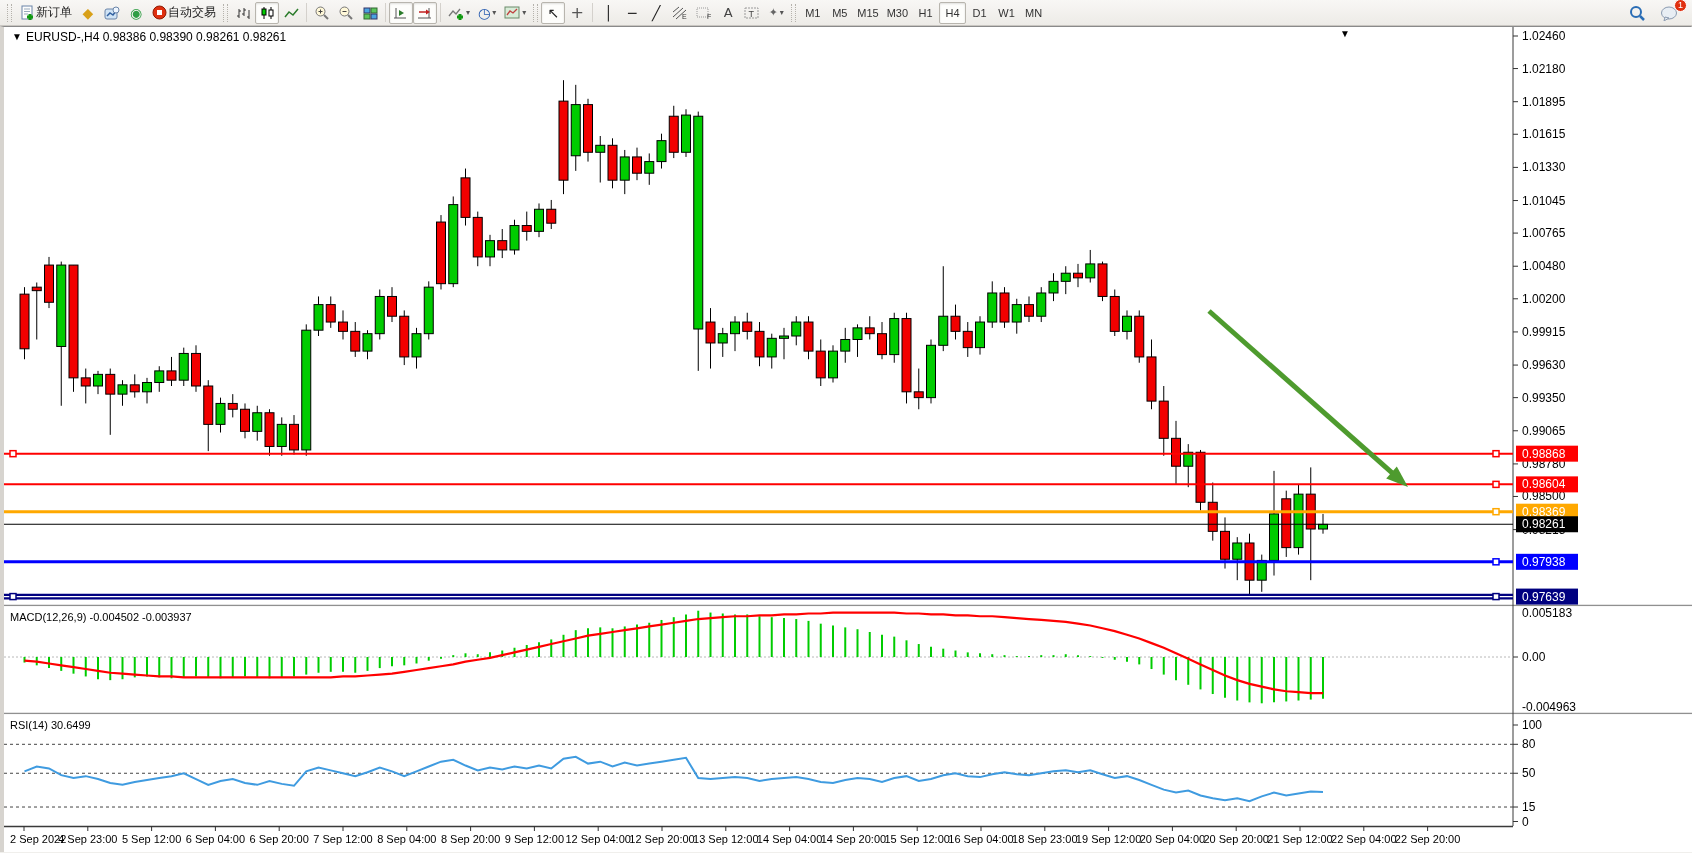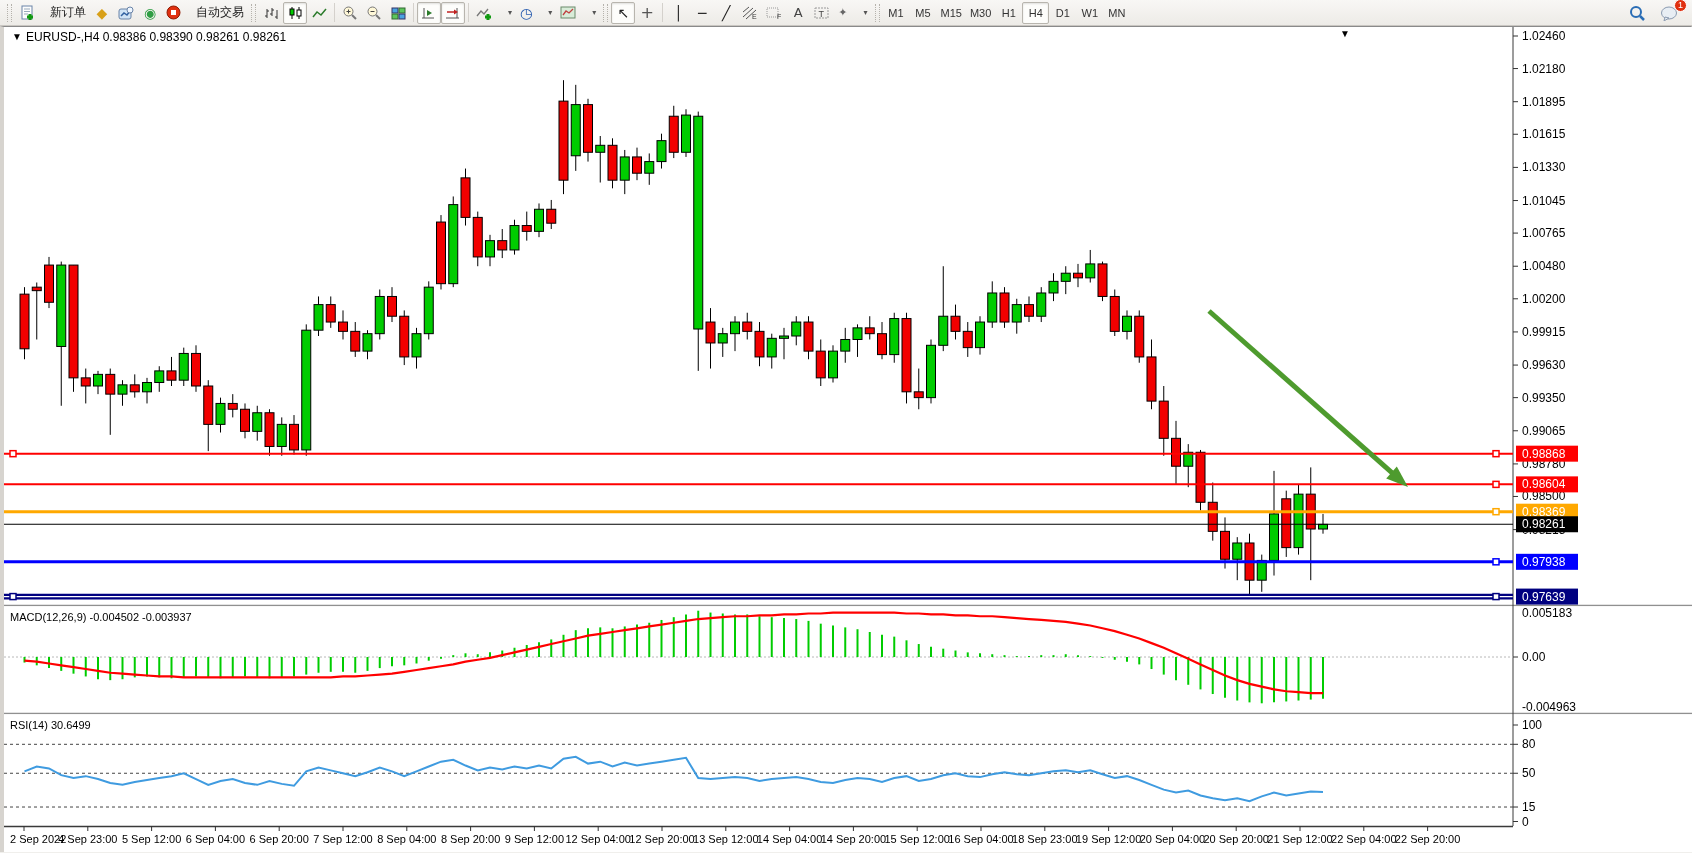--- a/index.html
+++ b/index.html
@@ -4,21 +4,21 @@
 <style>
   * { margin:0; padding:0; box-sizing:border-box; }
   html,body { width:1692px; height:853px; overflow:hidden; background:#f0efec;
     font-family:"Liberation Sans","DejaVu Sans",sans-serif; }
   
   .toolbar { height:26px; background:linear-gradient(#f8f7f5,#edebe7); border-bottom:1px solid #c9c6c1;
     display:flex; align-items:center; padding:0 4px; font-size:12px; color:#222; }
   .grip { width:5px; height:18px; margin:0 3px; border-left:1px dotted #b5b2ac; border-right:1px dotted #b5b2ac; }
   .sep { width:1px; height:19px; background:#d4d1cc; margin:0 3px; }
   .tbtn { height:22px; min-width:24px; padding:0 3px; display:flex; align-items:center; justify-content:center;
-    gap:15px; border:1px solid transparent; border-radius:2px; cursor:default; white-space:nowrap; }
+    gap:1px; border:1px solid transparent; border-radius:2px; cursor:default; white-space:nowrap; }
   .tbtn.active { background:#fdfdfb; border:1px solid #b8b5ae; box-shadow:inset 0 1px 2px rgba(0,0,0,.12); }
   .tbtn .cap { font-size:12px; }
   .tf { font-size:11px; color:#333; min-width:27px; }
   .glyph { font-family:"DejaVu Sans",sans-serif; font-size:14px; line-height:1; }
   .drop { font-size:8px; color:#555; margin-left:1px; }
   .right-box { margin-left:auto; display:flex; align-items:center; gap:6px; padding-right:6px; }
   .badge { position:absolute; top:-4px; right:-6px; background:#e03010; color:#fff; border-radius:50%;
     width:13px; height:13px; font-size:9px; display:flex; align-items:center; justify-content:center; border:1px solid #fff;}
   .balloon-wrap { position:relative; }
   

